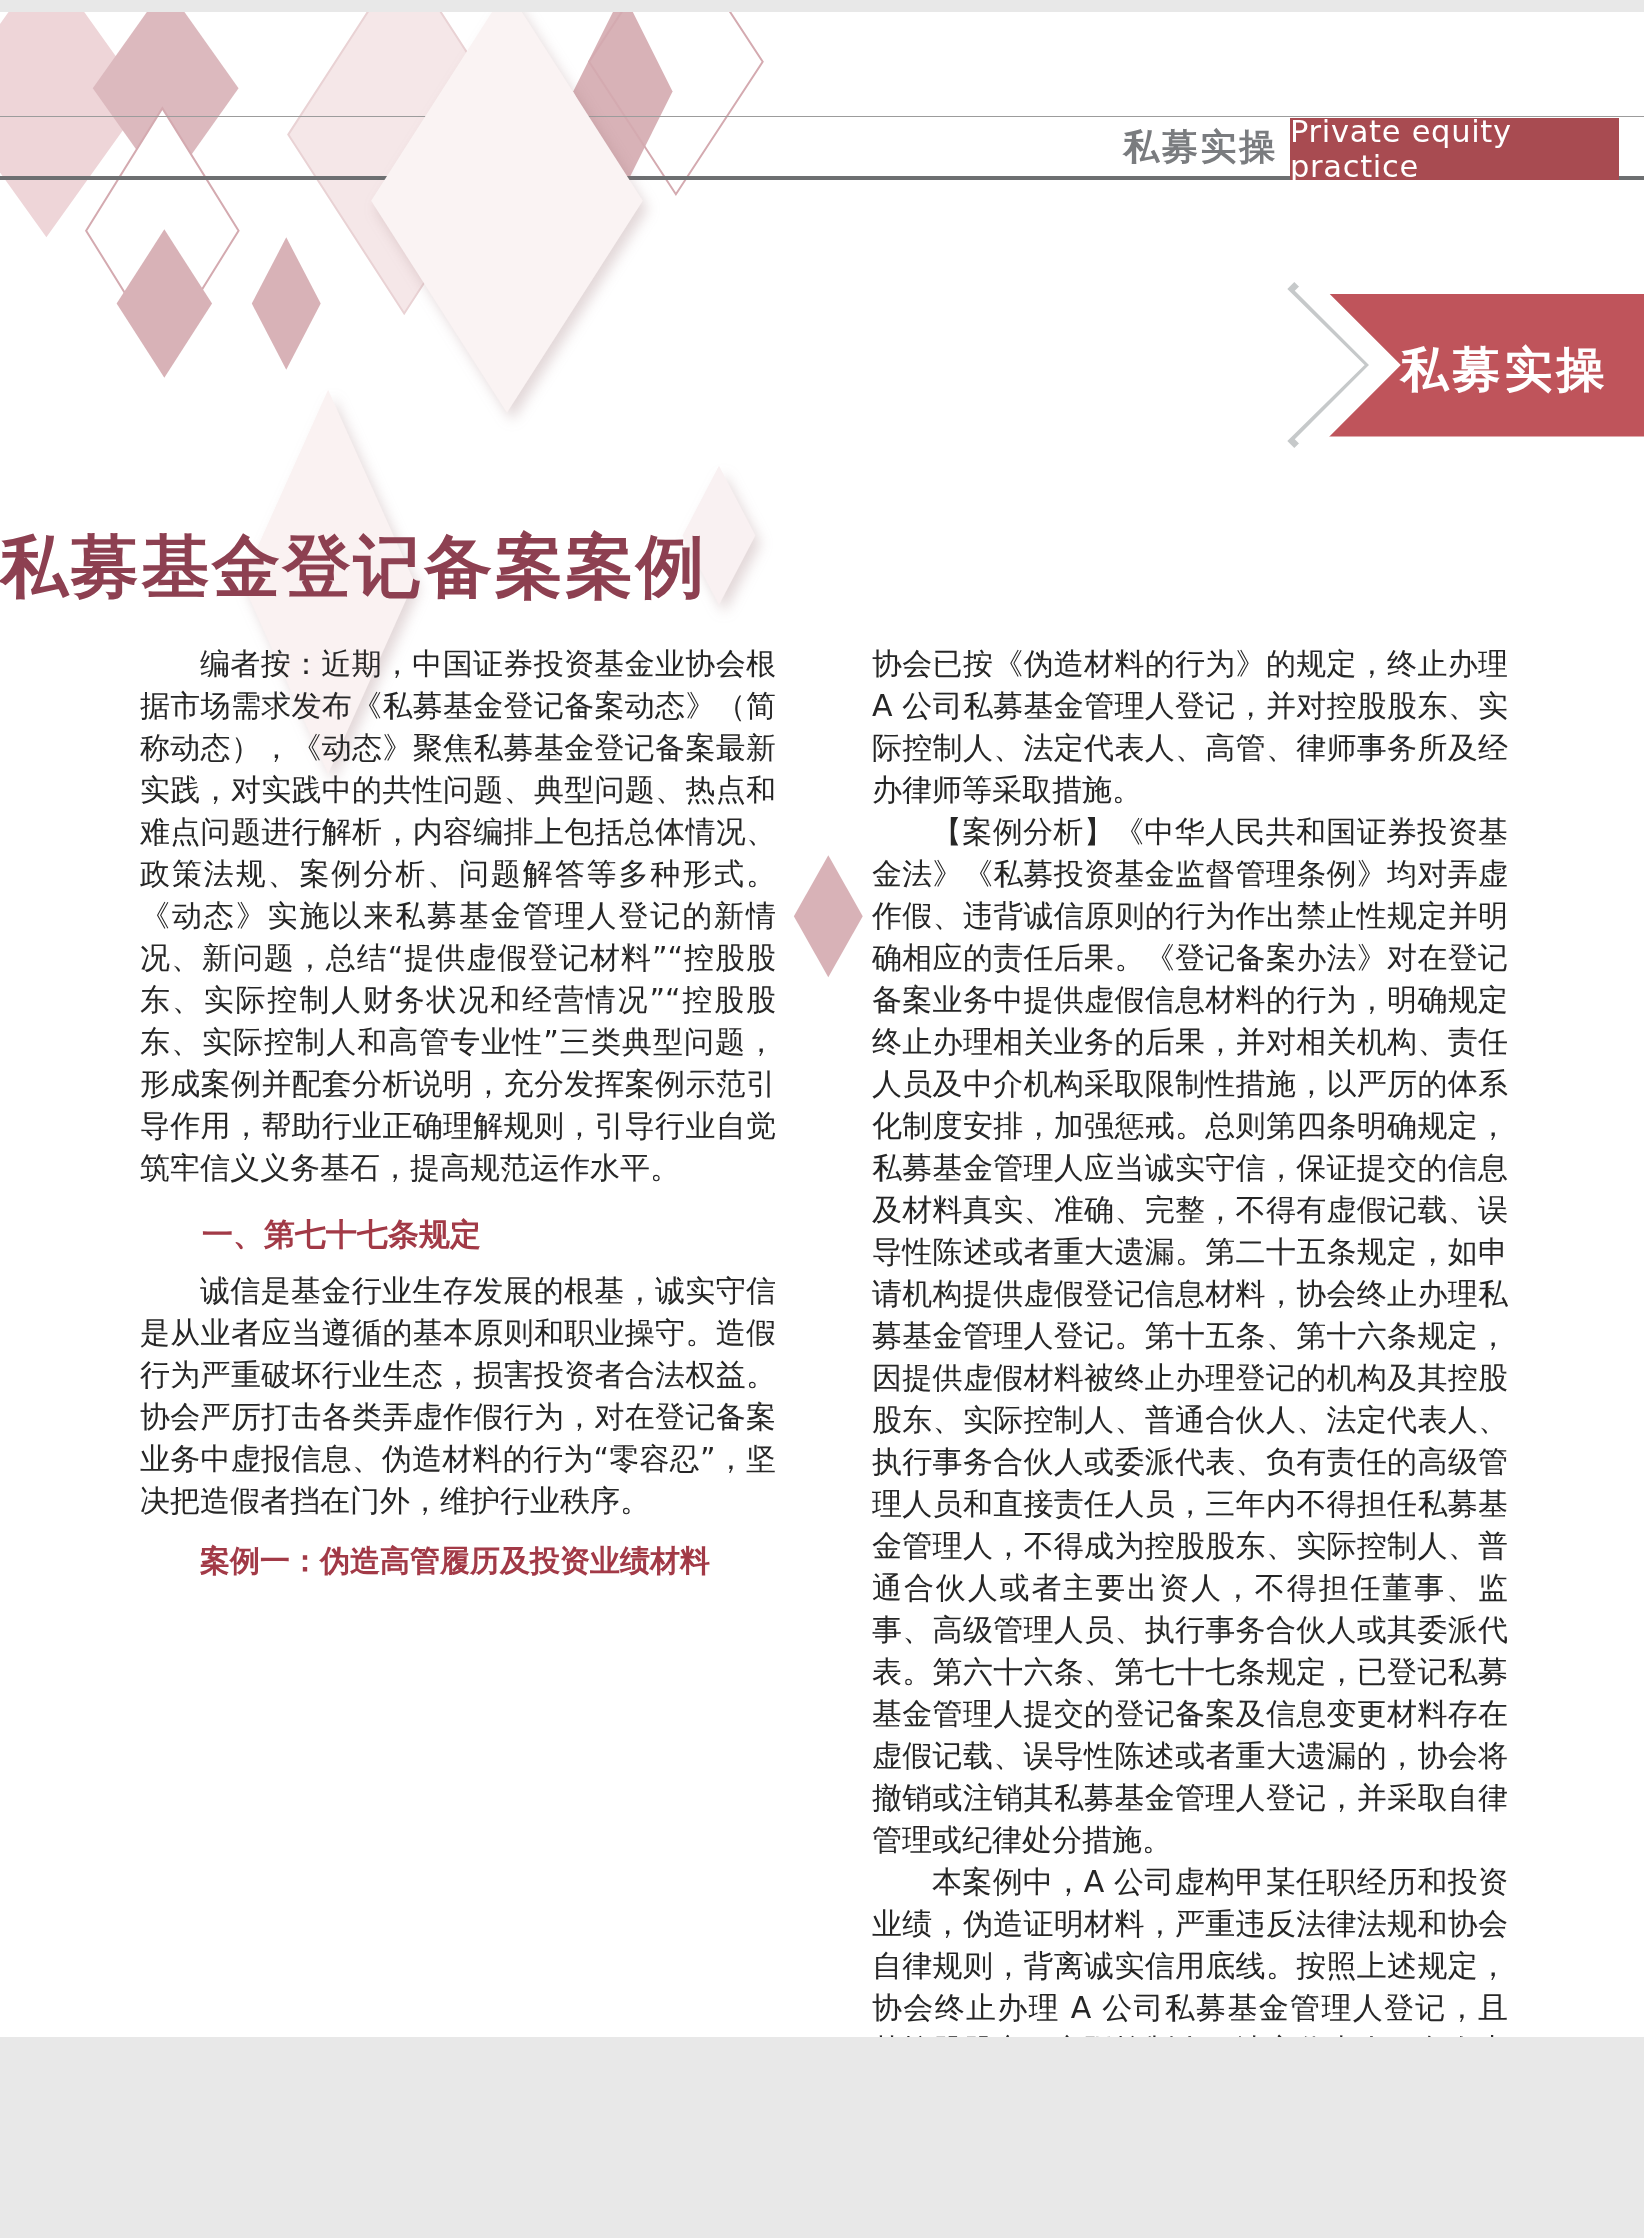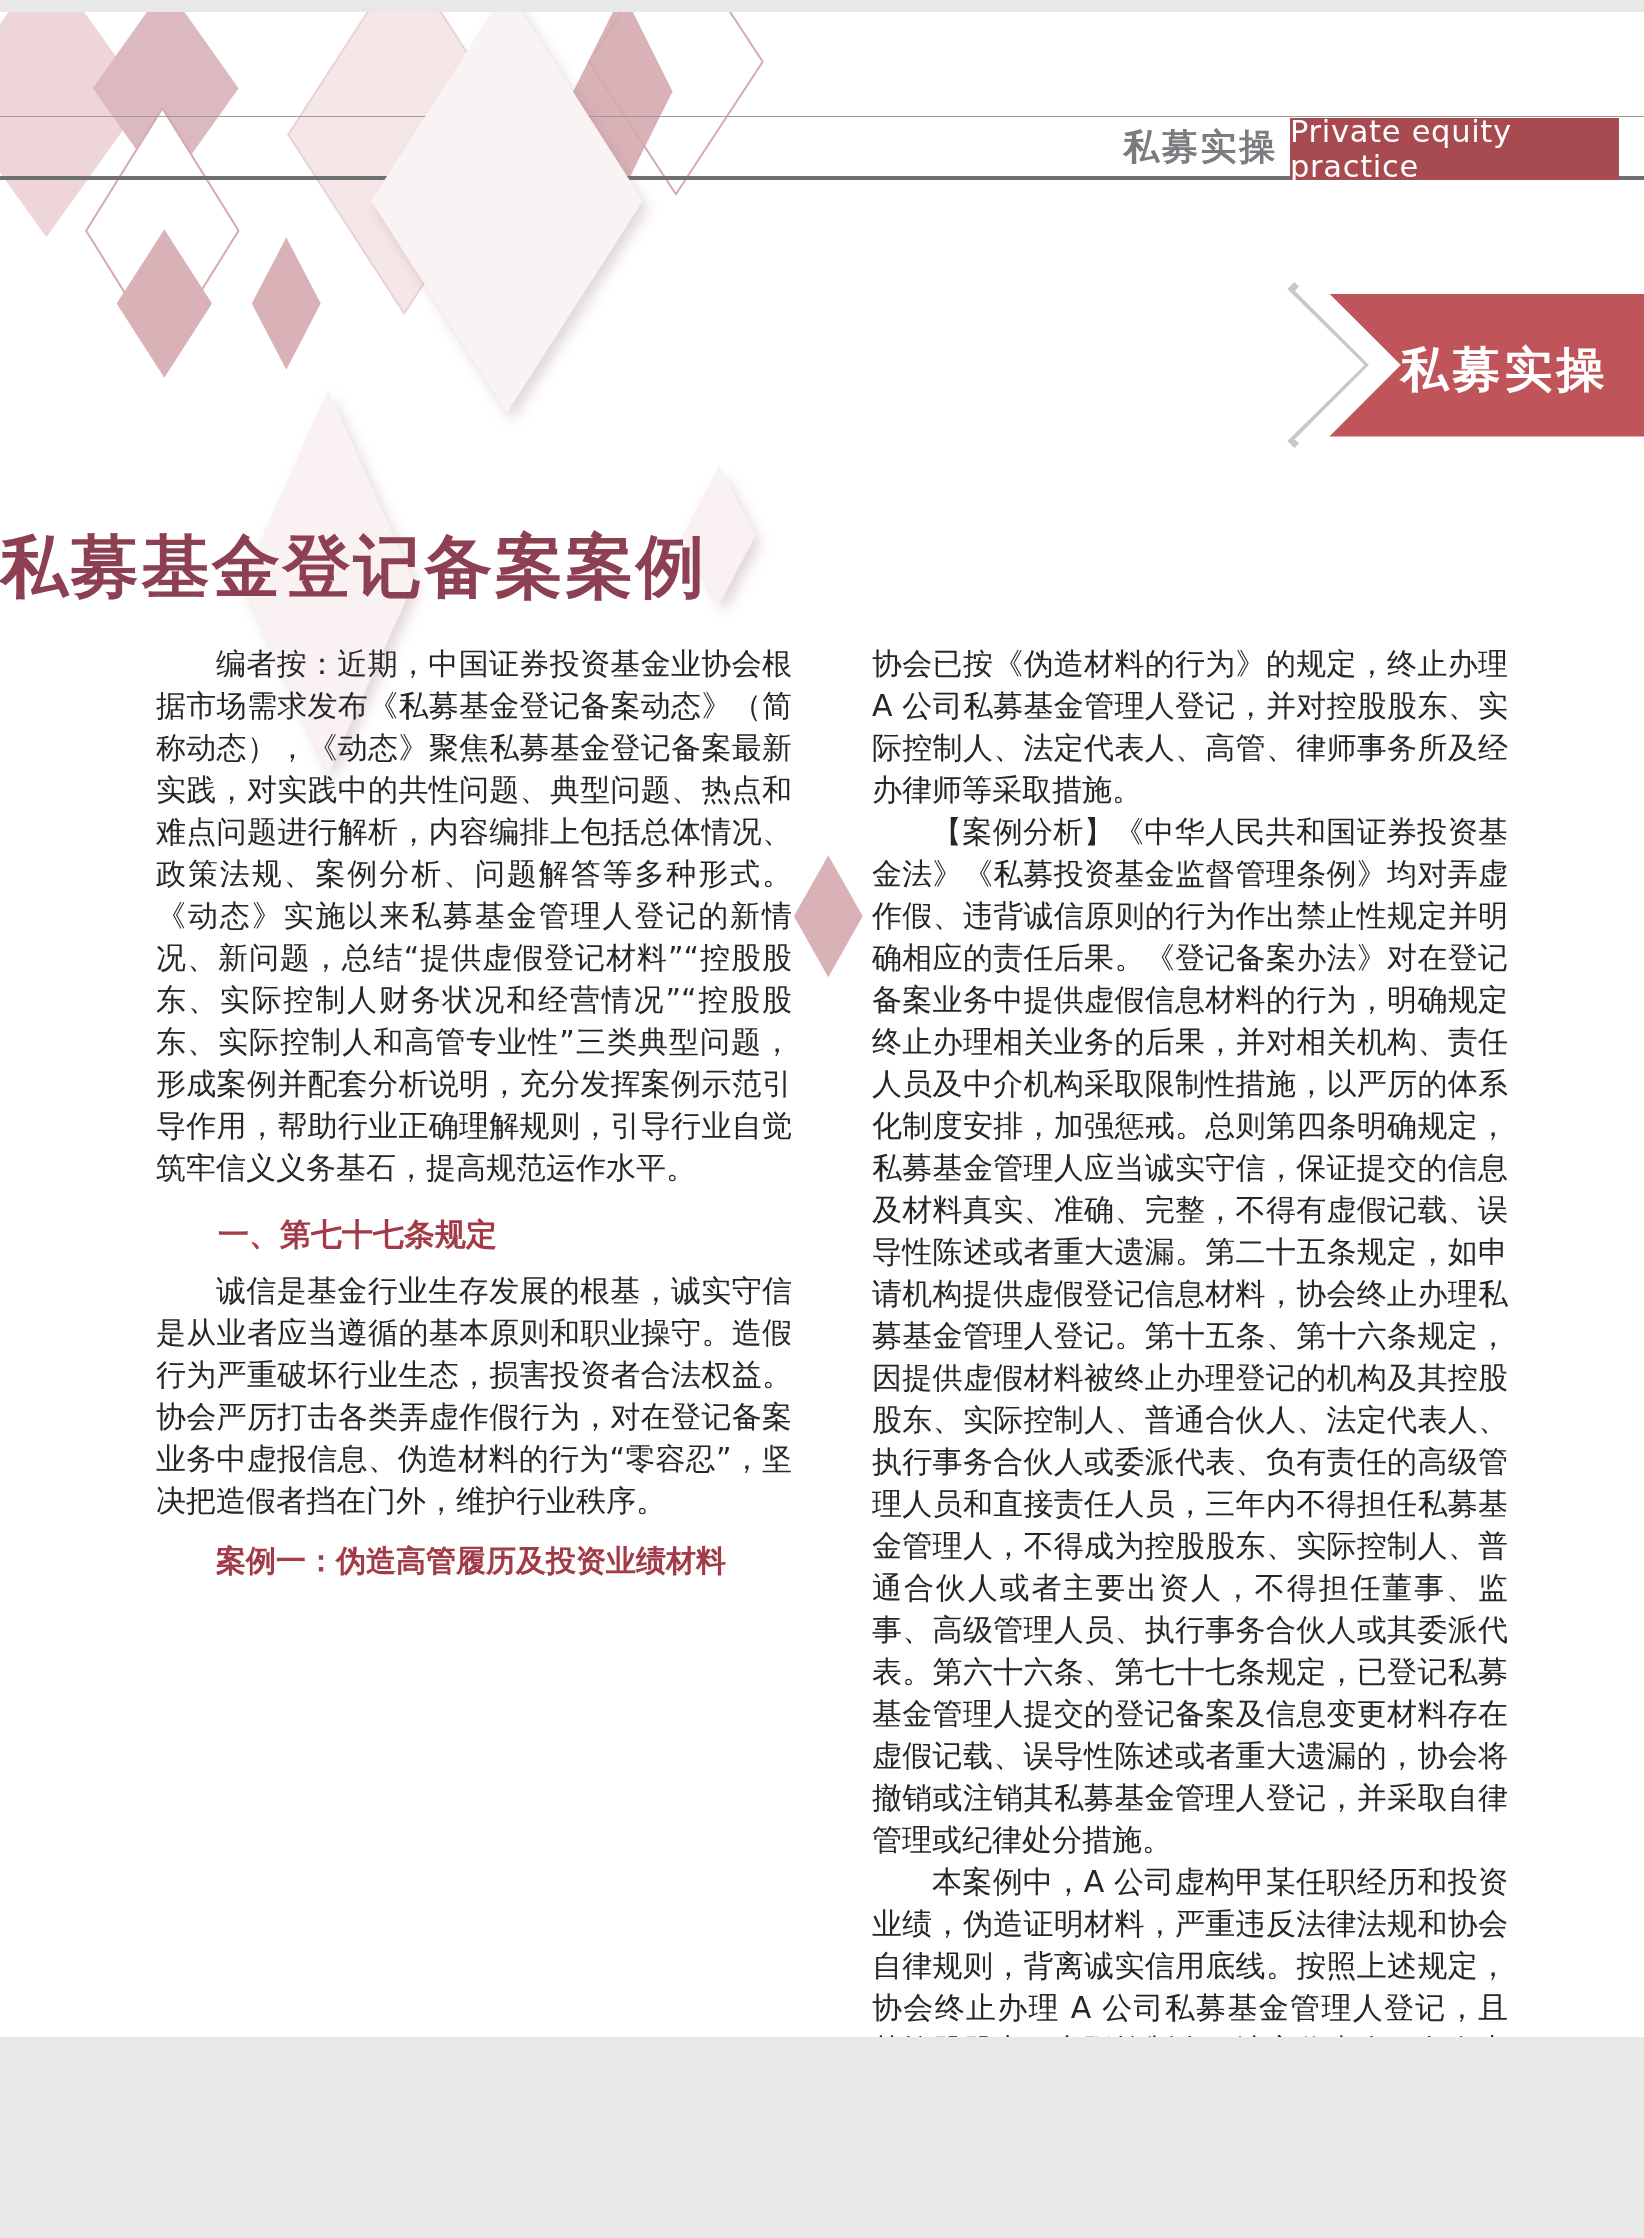--- a/index.html
+++ b/index.html
@@ -51,21 +51,21 @@
     font-family:"DejaVu Serif", serif;
     font-size:68px;font-weight:700;letter-spacing:2.7px;
     color:#8d4051;
   }
   
   .col{
     position:absolute;top:631px;width:636px;z-index:5;
     font-size:30px;line-height:42px;color:#262626;
     text-align:justify;text-justify:inter-ideograph;
   }
-  .col-left{left:156px;}
+  .col-left{left:140px;}
   .col-right{left:872px;}
   .col p{margin:0;}
   .col p.indent{text-indent:2em;}
   .col h2{
     margin:24px 0 14.6px 0;font-size:31px;font-weight:bold;
     color:#a23a47;text-indent:2em;line-height:42px;
   }
   .col h3{
     margin:18.6px 0 14.6px 0;font-size:30px;font-weight:600;
     color:#a23a47;text-indent:2em;line-height:42px;

